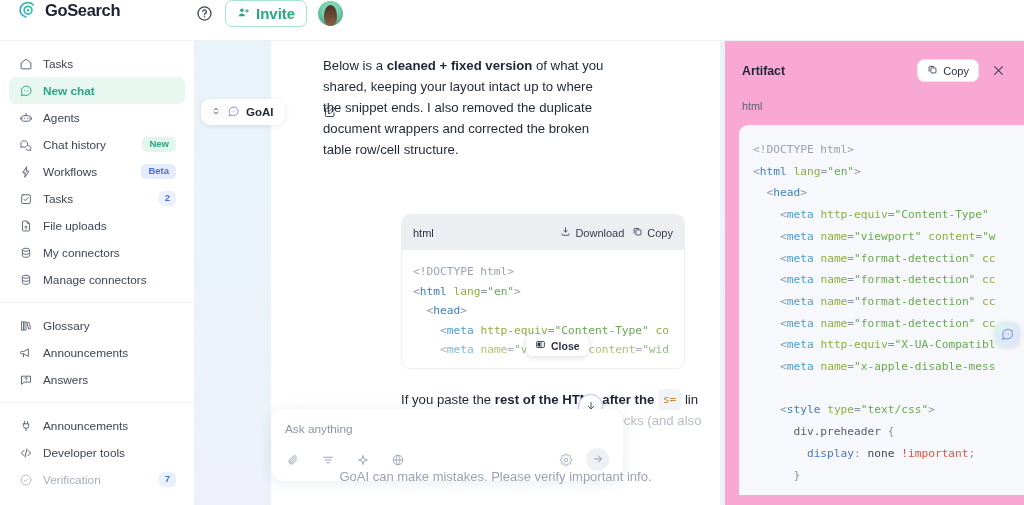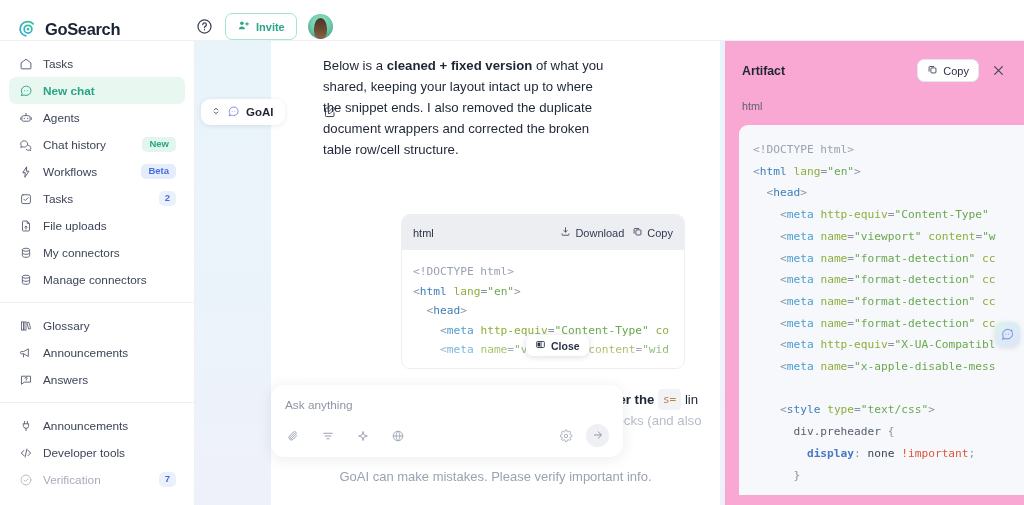--- a/index.html
+++ b/index.html
@@ -8,42 +8,42 @@
     font-family: "Liberation Sans", sans-serif;
     background: #ffffff;
     overflow: hidden;
     -webkit-font-smoothing: antialiased;
   }
   #app { position: relative; width: 1024px; height: 505px; display: flex; flex-direction: column; }
 
   
   .topbar {
     height: 41px; min-height: 41px;
-    display: flex; align-items: flex-end;
+    display: flex; align-items: flex-start;
     background: #ffffff;
     border-bottom: 1px solid #eef0f4;
     position: relative; z-index: 40;
   }
   .brand { width: 195px; display: flex; align-items: center; gap: 7px; padding-left: 17px; }
   .brand-mark { width: 21px; height: 21px; flex: 0 0 21px; }
   .brand-name { font-size: 16.5px; font-weight: 700; color: #1a2234; letter-spacing: -.35px; }
 
   .search-wrap { flex: 1; display: flex; justify-content: center; }
   .search-box {
     width: 494px; height: 27px; border: 1px solid #e6e8ee; border-radius: 14px;
     display: flex; align-items: center; gap: 7px; padding: 0 12px; background: #fff;
   }
   .search-ph { font-size: 11.5px; color: #8e95a4; }
 
   .top-right { display: flex; align-items: center; gap: 11px; padding-right: 14px; }
   .help-btn { width: 19px; height: 19px; display: flex; align-items: center; justify-content: center; cursor: pointer; }
   .invite-btn {
     height: 27px; border: 1px solid #a5e4ce; border-radius: 7px;
     display: flex; align-items: center; gap: 6px; padding: 0 11px;
-    color: #2aa586; font-size: 11px; font-weight: 600; background: #fff; cursor: pointer;
+    color: #2aa586; font-size: 15px; font-weight: 600; background: #fff; cursor: pointer;
   }
   .avatar {
     width: 25px; height: 25px; border-radius: 50%;
     background: radial-gradient(circle at 50% 35%, #9fe6c8 0%, #6ecfae 45%, #3e8f72 100%);
     position: relative; overflow: hidden; cursor: pointer;
   }
   .avatar::after {
     content: ""; position: absolute; left: 6px; top: 4px; width: 13px; height: 21px;
     border-radius: 50% 50% 40% 40%;
     background: linear-gradient(180deg, #4a3526 0%, #6b4a33 55%, #8a6147 100%);
@@ -125,21 +125,21 @@
     position: absolute; left: 0; right: 0; bottom: 0; height: 62px;
     background: linear-gradient(180deg, rgba(255,255,255,0) 0%, rgba(255,255,255,.97) 78%);
     pointer-events: none;
   }
   .tok-punct { color: #8a93a5; }
   .tok-tag { color: #3f7fb8; }
   .tok-tag2 { color: #4a9fd0; }
   .tok-attr { color: #8fae3d; }
   .tok-str { color: #6aa84f; }
   .tok-grey { color: #9aa2b1; }
-  .tok-prop { color: #4a78c8; font-weight: bold; }
+  .tok-prop { color: #4a78c8; }
   .tok-imp { color: #e0553a; }
   .tok-sel { color: #56606f; }
 
   .close-tip {
     position: absolute; left: 331px; top: 294px; z-index: 20;
     background: #fff; border-radius: 7px; height: 21px;
     display: flex; align-items: center; gap: 5px; padding: 0 9px;
     box-shadow: 0 1px 6px rgba(30,40,70,.16);
     font-size: 10.5px; font-weight: 600; color: #2a3346; cursor: pointer;
   }
@@ -156,21 +156,21 @@
   .scroll-btn {
     position: absolute; left: 383px; top: 353px; z-index: 22;
     width: 25px; height: 25px; border-radius: 50%;
     background: #fff; display: flex; align-items: center; justify-content: center;
     border: 1.4px solid #b8c4f0; color: #4a5570; cursor: pointer;
     box-shadow: 0 1px 4px rgba(30,40,70,.10);
   }
 
   
   .composer {
-    position: absolute; left: 76px; bottom: 48px; width: 352px;
+    position: absolute; left: 76px; bottom: 24px; width: 352px;
     background: #fff; border-radius: 13px; padding: 13px 14px 10px 14px;
     box-shadow: 0 2px 14px rgba(40,55,95,.10); z-index: 25;
   }
   .composer-ph { font-size: 11.8px; color: #8e95a4; margin-bottom: 12px; }
   .composer-row { display: flex; align-items: center; }
   .composer-left { display: flex; align-items: center; gap: 19px; }
   .composer-right { margin-left: auto; display: flex; align-items: center; gap: 12px; }
   .c-ico { width: 16px; height: 16px; display: flex; align-items: center; justify-content: center; color: #9aa2b2; cursor: pointer; }
   .send-btn {
     width: 23px; height: 23px; border-radius: 50%; background: #eef0f4;

